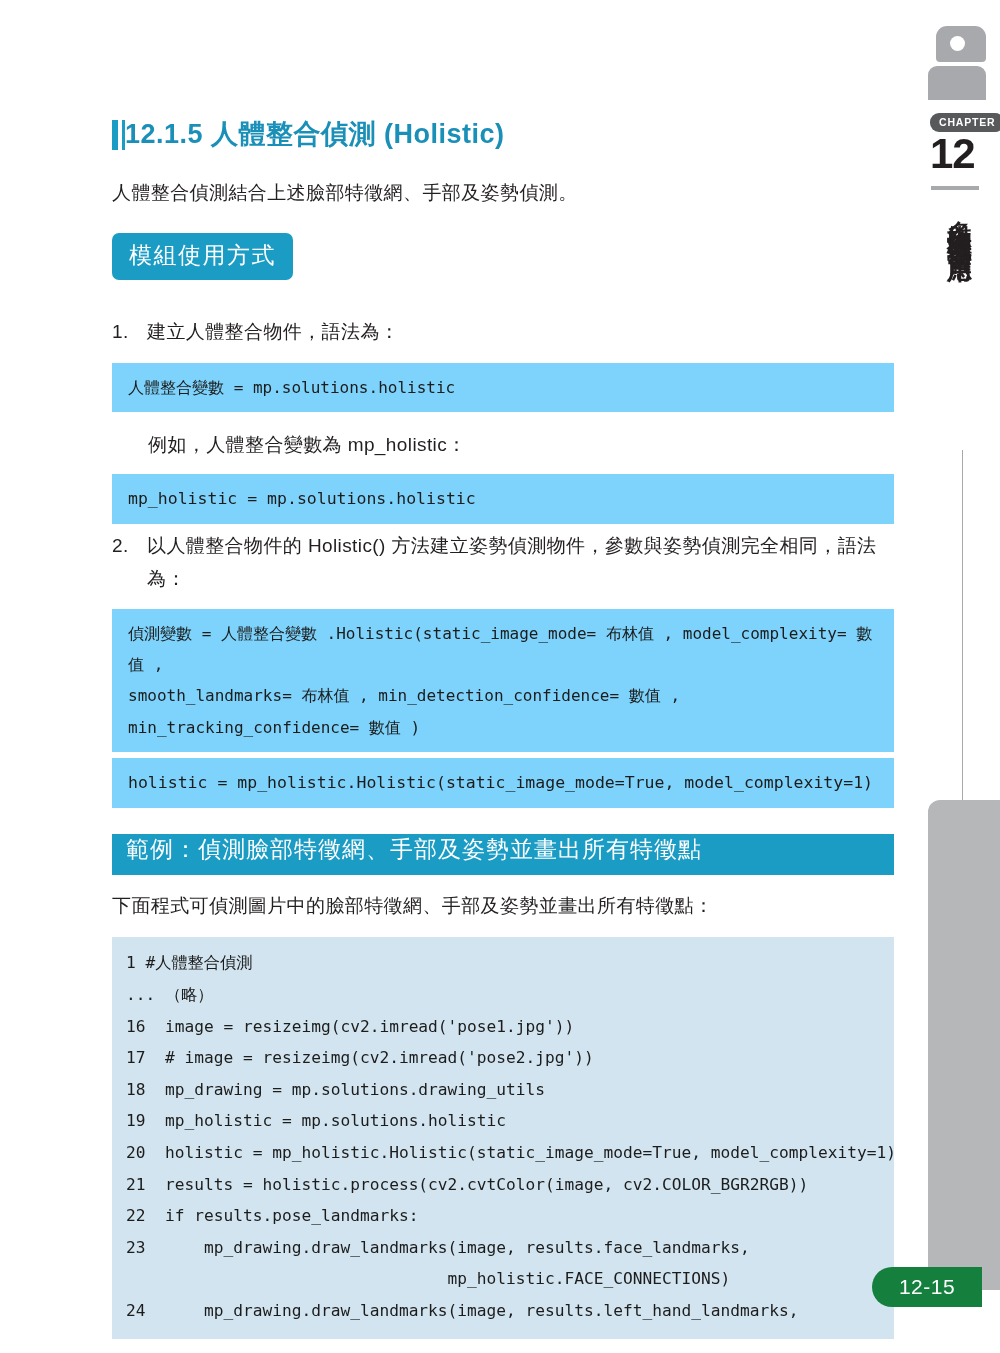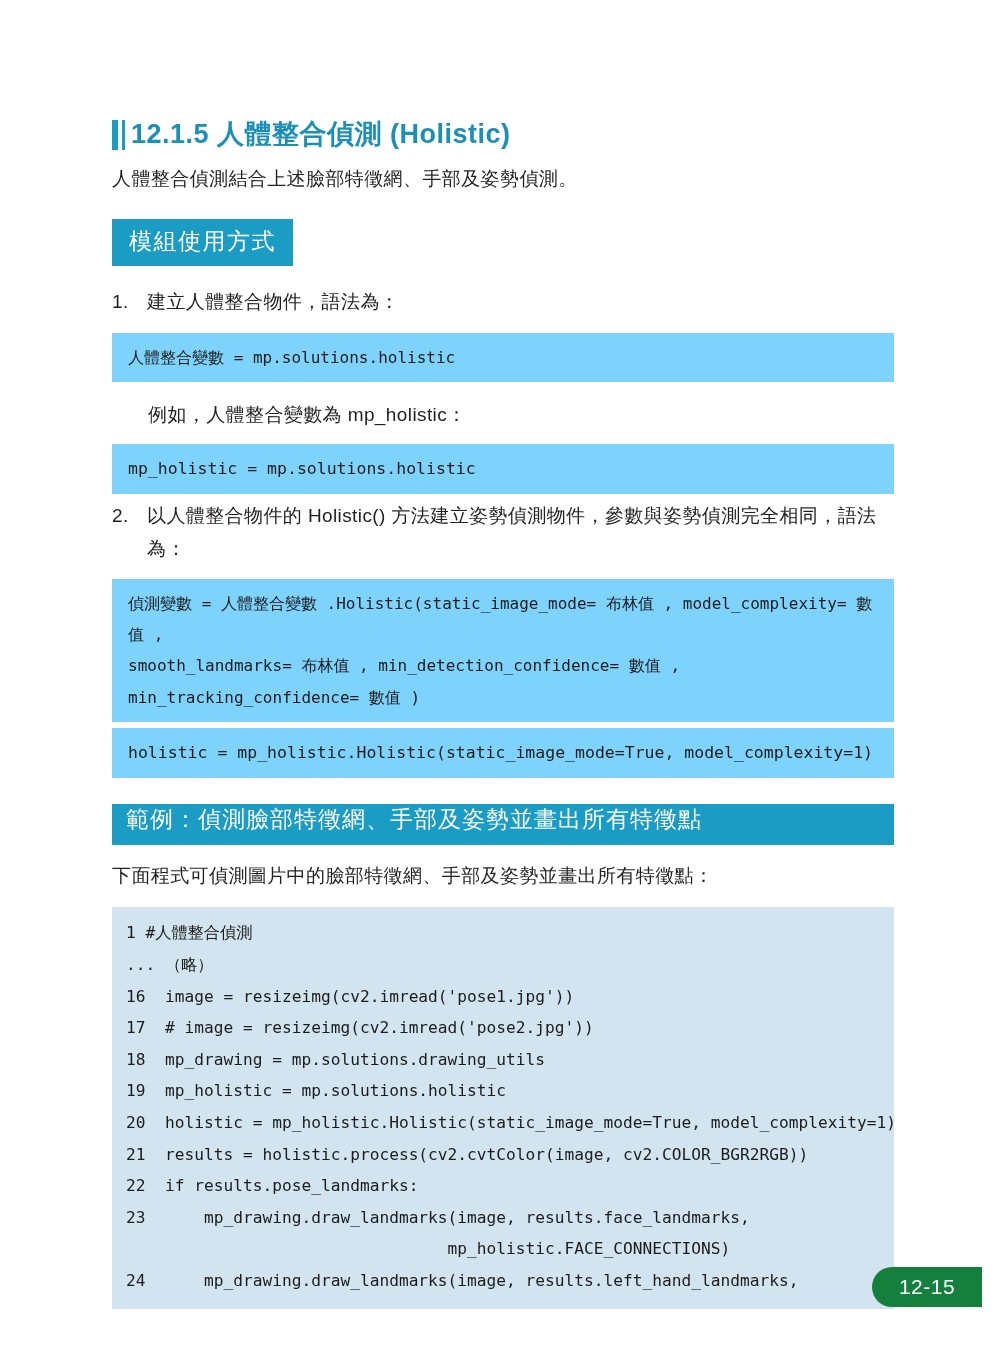--- a/index.html
+++ b/index.html
@@ -26,22 +26,22 @@
     position: absolute;
     left: 112px;
     top: 120px;
     width: 782px;
   }
 
   
   .sec-heading {
     display: flex;
     align-items: center;
-    gap: 6px;
-    margin: 0 0 14px 0;
+    gap: 0;
+    margin: 0 0 28px 0;
   }
   .bar-group {
     display: flex;
     align-items: center;
     gap: 4px;
     height: 30px;
     flex: none;
   }
   .bar-thick {
     width: 6px;
@@ -69,21 +69,22 @@
   }
 
   
   .badge-small {
     display: inline-block;
     background: #1a9cc4;
     color: #ffffff;
     font-size: 23px;
     padding: 7px 17px 9px 17px;
     letter-spacing: 1.5px;
-    margin-bottom: 20px;
+    margin-bottom: 36px;
+    border-radius: 7px;
   }
   .badge-wide {
     display: block;
     background: #1a9cc4;
     color: #ffffff;
     font-size: 23px;
     padding: 0 14px 10px 14px;
     letter-spacing: 1px;
     margin: 26px 0 16px 0;
   }
@@ -318,16 +319,37 @@
         <div class="row">20  holistic = mp_holistic.Holistic(static_image_mode=True, model_complexity=1)</div>
         <div class="row">21  results = holistic.process(cv2.cvtColor(image, cv2.COLOR_BGR2RGB))</div>
         <div class="row">22  if results.pose_landmarks:</div>
         <div class="row">23      mp_drawing.draw_landmarks(image, results.face_landmarks,</div>
         <div class="row">                                 mp_holistic.FACE_CONNECTIONS)</div>
         <div class="row">24      mp_drawing.draw_landmarks(image, results.left_hand_landmarks,</div>
       </div>
 
   </div>
 
+  <div class="chapter-rail">
+
+    <div class="robot">
+      <div class="robot-top">
+        <div class="robot-eye"></div>
+      </div>
+      <div class="robot-body"></div>
+    </div>
+
+    <div class="chapter-pill">CHAPTER</div>
+
+    <div class="chapter-num">12</div>
+
+    <div class="chapter-rule"></div>
+
+    <div class="chapter-vtitle">多媒體機器學習應用</div>
+
+    <div class="rail-line"></div>
+
+    <div class="thumb-tab"></div>
+  </div>
 
   <div class="page-num-tab">12-15</div>
 
 </div>
 
 </body></html>

